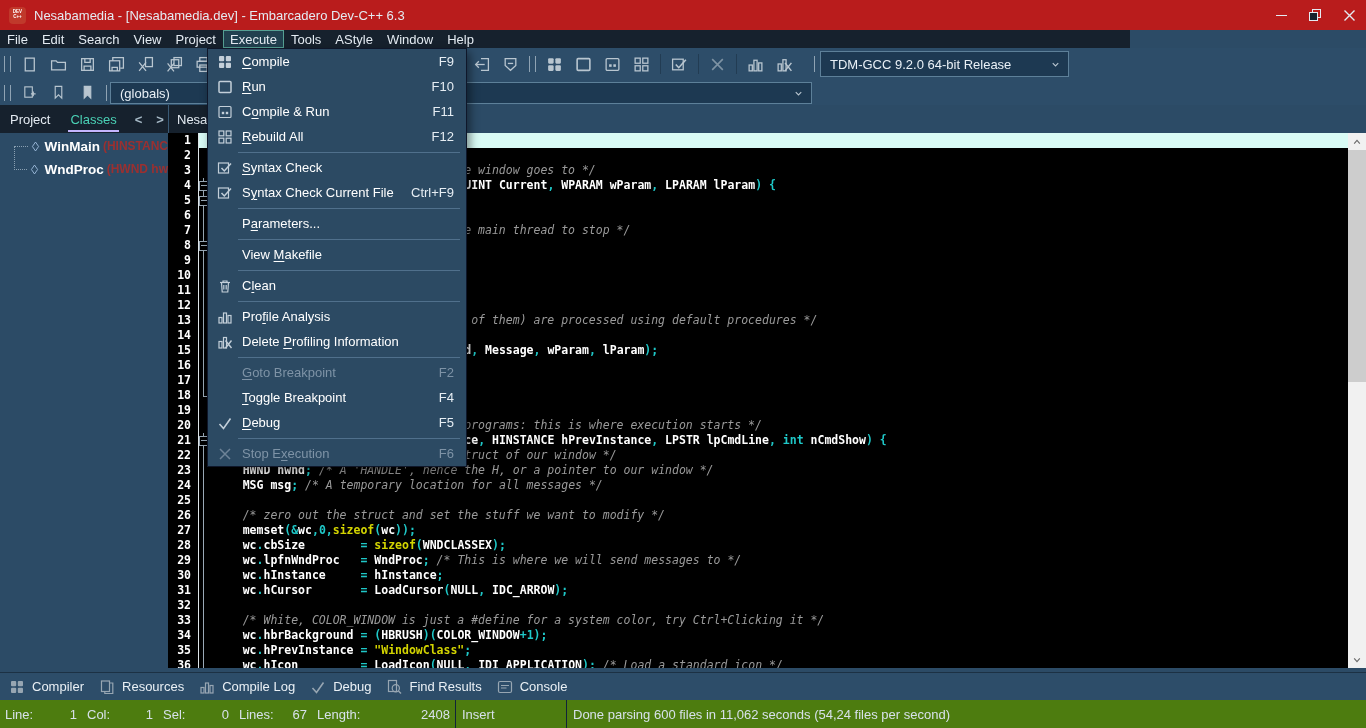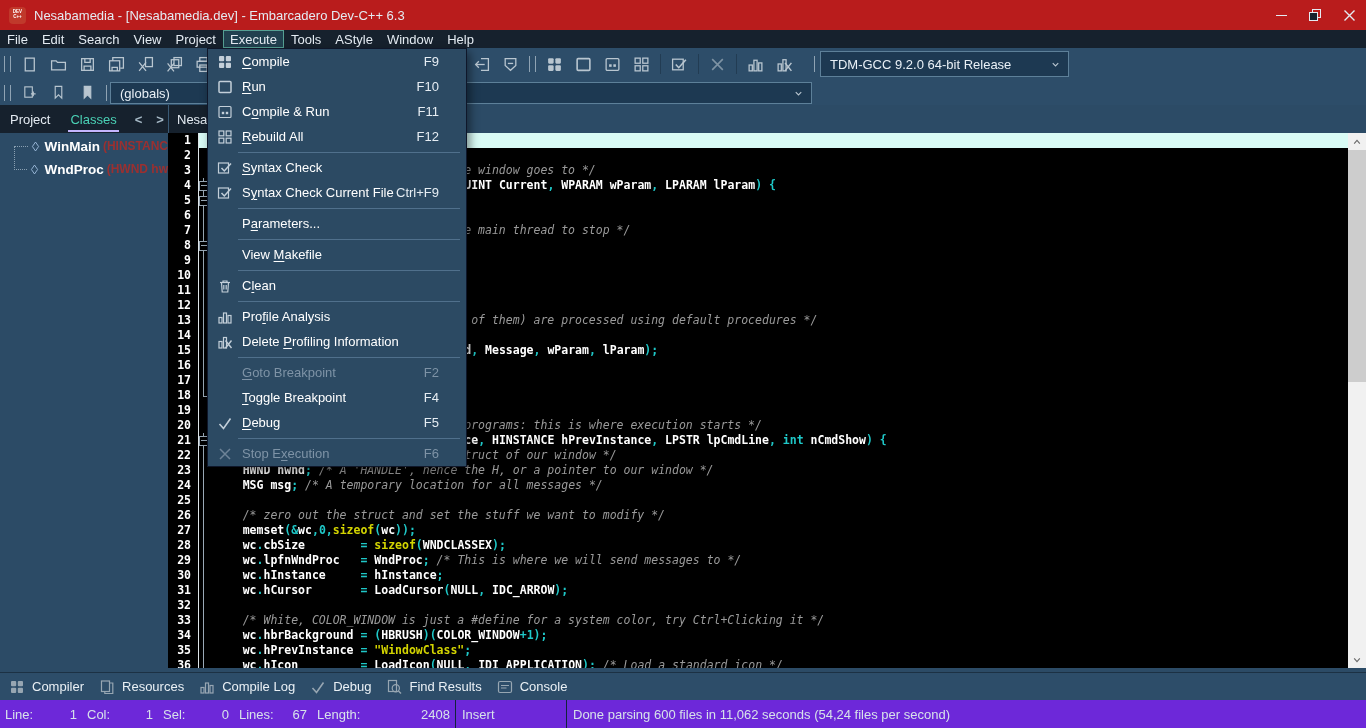--- a/index.html
+++ b/index.html
@@ -10,21 +10,21 @@
   .titlebar{position:absolute;left:0;top:0;width:1366px;height:30px;background:#b91c1c;
             display:flex;align-items:center;}
   .applogo{width:17px;height:17px;margin:0 8px 0 9px;background:#c0392b;border-radius:4px;
            display:flex;flex-direction:column;align-items:center;justify-content:center;
            color:#fff;font-size:4.5px;font-weight:bold;line-height:1.1;}
   .wtitle{flex:1;font-size:13px;color:#e4ebf2;}
   .winctl{display:flex;align-items:center;height:100%;}
   .wbtn{width:34px;height:100%;display:flex;align-items:center;justify-content:center;color:#e4ebf2;}
   .minglyph{width:11px;height:1px;background:#e4ebf2;}
   
-  .menubar{position:absolute;left:0;top:30px;width:1366px;height:18px;background:#16212d;
+  .menubar{position:absolute;left:0;top:30px;width:1130px;height:18px;background:#16212d;
            display:flex;align-items:stretch;font-size:13px;}
   .mitem{padding:0 7px;display:flex;align-items:center;color:#e4ebf2;}
   .mitem.active{background:#21404f;border:1px solid #55a093;padding:0 6px;}
   
   .trow{position:absolute;left:0;width:1366px;background:#2d4d69;display:flex;align-items:center;}
   #row1{top:48px;height:32px;border-bottom:1px solid #27445e;}
   #row2{top:80px;height:25px;border-bottom:1px solid #27445e;}
   .grip{width:5px;height:16px;border-left:1px solid #8fa3b3;border-right:1px solid #8fa3b3;
         margin:0 4px 0 4px;}
   .tbtn{width:29px;height:26px;display:flex;align-items:center;justify-content:center;color:#b9c6d0;}
@@ -91,33 +91,33 @@
   .execmenu{position:absolute;left:207px;top:48px;width:260px;background:#2c4a63;
             border:1px solid #0f172a;box-shadow:3px 4px 9px rgba(0,0,0,.45);z-index:50;
             box-sizing:border-box;}
   .mrow{height:25px;display:flex;align-items:center;color:#fff;font-size:13px;}
   .mrow.disabled{color:#7e93a6;}
   .micon{width:22px;margin-left:6px;display:flex;align-items:center;justify-content:center;
          color:#c3cfd9;flex:none;}
   .mrow.disabled .micon{color:#6e8397;}
   .mlabel{margin-left:6px;flex:1;white-space:nowrap;}
   .mlabel u{text-underline-offset:2px;}
-  .maccel{margin-right:27px;color:#e6edf3;}
+  .maccel{margin-right:12px;color:#e6edf3;}
   .mrow.disabled .maccel{color:#7e93a6;}
   .msep{height:6px;display:flex;align-items:center;}
   .msep::after{content:"";height:1px;background:#50708c;flex:1;margin-left:30px;margin-right:6px;}
   
   .bottombar{position:absolute;left:0;top:672px;width:1366px;height:28px;background:#2d4d69;
              border-top:1px solid #1c3144;display:flex;align-items:center;padding-left:4px;
              box-sizing:border-box;}
   .bitem{display:flex;align-items:center;gap:7px;padding:0 5px;margin-right:5px;color:#eaf0f5;
          font-size:13px;}
   .bitem .icon{color:#97a6b2;display:flex;}
   
-  .statusbar{position:absolute;left:0;top:700px;width:1366px;height:28px;background:#6d28d9;
+  .statusbar{position:absolute;left:0;top:700px;width:1366px;height:28px;background:#4d7c0f;
              display:flex;align-items:stretch;font-size:13px;color:#d7e1ea;}
   .scell{display:flex;align-items:center;justify-content:space-between;box-sizing:border-box;
          padding:0 5px;flex:none;}
   .ssep{width:1px;background:#11233a;flex:none;}
   .smode{display:flex;align-items:center;padding-left:6px;width:110px;box-sizing:border-box;flex:none;}
   .smsg{display:flex;align-items:center;padding-left:6px;flex:1;white-space:nowrap;overflow:hidden;}
 </style>
 </head>
 <body>
 

